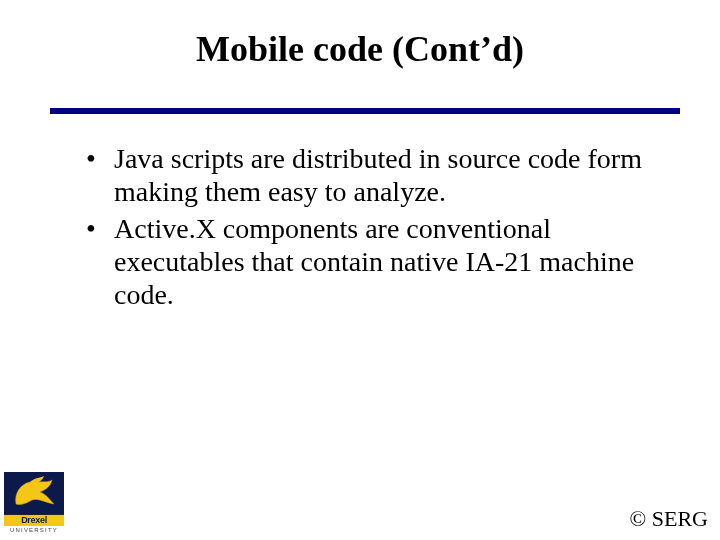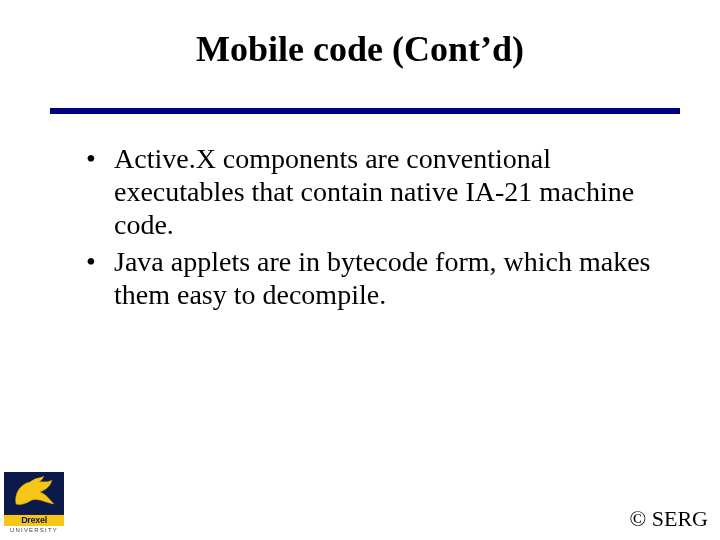--- a/index.html
+++ b/index.html
@@ -97,22 +97,22 @@
 </style>
 </head>
 <body>
 
 <div class="slide">
 
   <h1 class="title">Mobile code (Cont’d)</h1>
   <div class="rule"></div>
 
   <ul class="bullets">
+    <li>Java scripts are distributed in source code form making them easy to analyze.</li>
     <li>Active.X components are conventional executables that contain native IA-21 machine code.</li>
-    <li>Java applets are in bytecode form, which makes them easy to decompile.</li>
   </ul>
 
   <div class="logo">
     <div class="logo-top">
       <svg width="48" height="38" viewBox="0 0 48 38">
         <path d="M6 30 C4 20 10 10 20 8 C28 6 36 10 42 6 C40 14 34 16 30 18 C36 20 40 26 44 30 C34 28 28 24 22 26 C18 28 12 32 6 30 Z" fill="#f5c518" stroke="#d4a000" stroke-width="0.5"></path>
         <path d="M20 8 C24 4 30 4 34 2 C32 8 26 10 20 8 Z" fill="#f5c518"></path>
       </svg>
     </div>
     <div class="logo-band">

